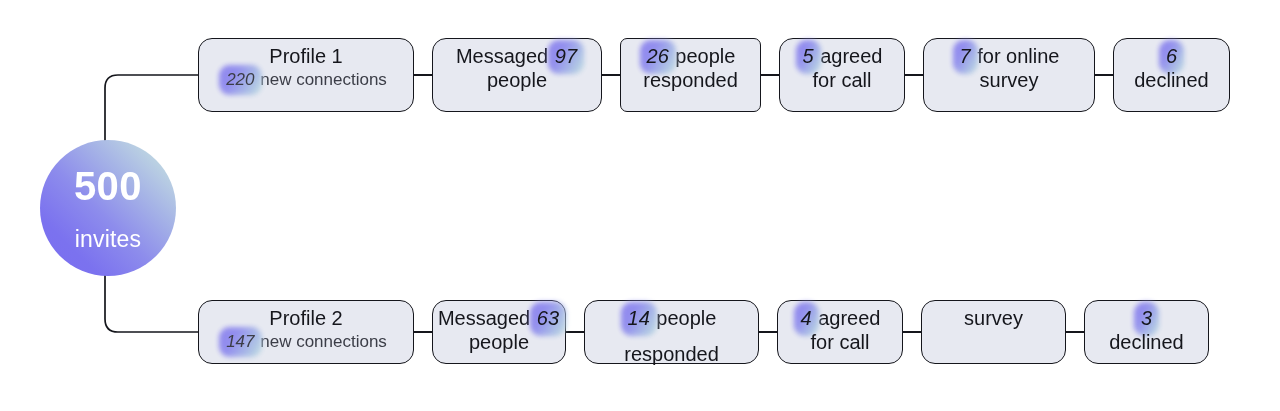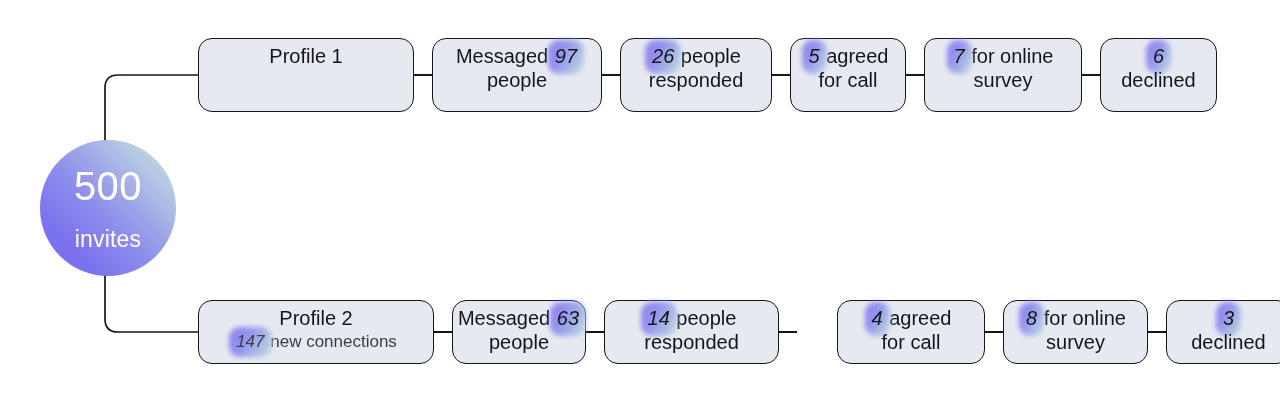--- a/index.html
+++ b/index.html
@@ -45,21 +45,21 @@
     display: flex;
     flex-direction: column;
     align-items: center;
     justify-content: center;
     color: #ffffff;
     line-height: 1;
     z-index: 3;
   }
   .hub-number {
     font-size: 40px;
-    font-weight: 400;
+    font-weight: 700;
     letter-spacing: 0.5px;
   }
   .hub-label {
     font-size: 23px;
     font-weight: 500;
     margin-top: 22px;
     letter-spacing: 0.2px;
   }
 
   
@@ -157,71 +157,71 @@
   </svg>
 
   <div class="hub">
     <div class="hub-number">500</div>
     <div class="hub-label">invites</div>
   </div>
 
   <div class="row row-1">
       <div class="node profile" style="width: 216px;">
         <div class="node-line title">Profile 1</div>
+        <div class="node-line subtitle"><span class="hl"><span>220</span></span><span> new connections</span></div>
       </div>
       <div class="link"></div>
       <div class="node" style="width: 170px;">
         <div class="node-line"><span>Messaged </span><span class="hl"><span>97</span></span></div>
         <div class="node-line">people</div>
       </div>
       <div class="link"></div>
-      <div class="node" style="width: 152px;">
+      <div class="node" style="width: 141px; border-radius: 7px;">
         <div class="node-line"><span class="hl"><span>26</span></span><span> people</span></div>
         <div class="node-line">responded</div>
       </div>
       <div class="link"></div>
-      <div class="node" style="width: 116px;">
+      <div class="node" style="width: 126px;">
         <div class="node-line"><span class="hl"><span>5</span></span><span> agreed</span></div>
         <div class="node-line">for call</div>
       </div>
       <div class="link"></div>
-      <div class="node" style="width: 158px; border-radius: 12px;">
+      <div class="node" style="width: 172px;">
         <div class="node-line"><span class="hl"><span>7</span></span><span> for online</span></div>
         <div class="node-line">survey</div>
       </div>
       <div class="link"></div>
       <div class="node" style="width: 117px;">
         <div class="node-line"><span class="hl"><span>6</span></span></div>
         <div class="node-line">declined</div>
       </div>
     </div>
 
   <div class="row row-2">
-      <div class="node profile" style="width: 236px;">
+      <div class="node profile" style="width: 216px;">
         <div class="node-line title">Profile 2</div>
         <div class="node-line subtitle"><span class="hl"><span>147</span></span><span> new connections</span></div>
       </div>
       <div class="link"></div>
       <div class="node" style="width: 134px;">
         <div class="node-line"><span>Messaged </span><span class="hl"><span>63</span></span></div>
         <div class="node-line">people</div>
       </div>
       <div class="link"></div>
-      <div class="node" style="width: 175px;">
+      <div class="node" style="width: 175px; gap: 12px;">
         <div class="node-line"><span class="hl"><span>14</span></span><span> people</span></div>
         <div class="node-line">responded</div>
       </div>
       <div class="link"></div>
-      <div class="node" style="width: 148px; margin-left: 40px;">
+      <div class="node" style="width: 126px;">
         <div class="node-line"><span class="hl"><span>4</span></span><span> agreed</span></div>
         <div class="node-line">for call</div>
       </div>
       <div class="link"></div>
       <div class="node" style="width: 145px;">
-        <div class="node-line"><span class="hl"><span>8</span></span><span> for online</span></div>
         <div class="node-line">survey</div>
       </div>
       <div class="link"></div>
       <div class="node" style="width: 125px;">
         <div class="node-line"><span class="hl"><span>3</span></span></div>
         <div class="node-line">declined</div>
       </div>
     </div>
 
 </div>

